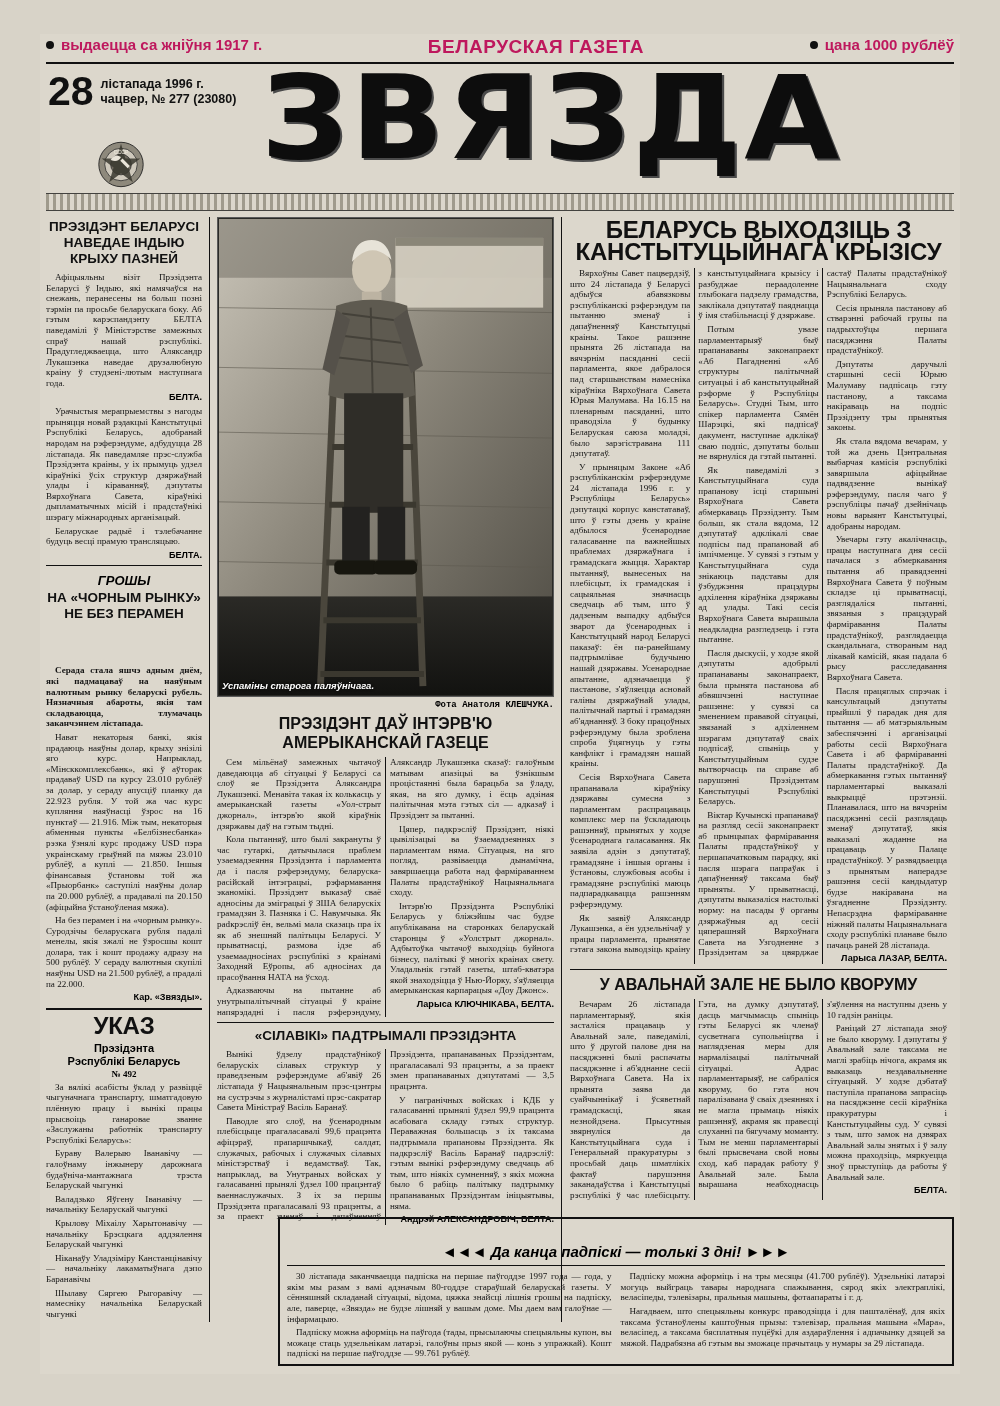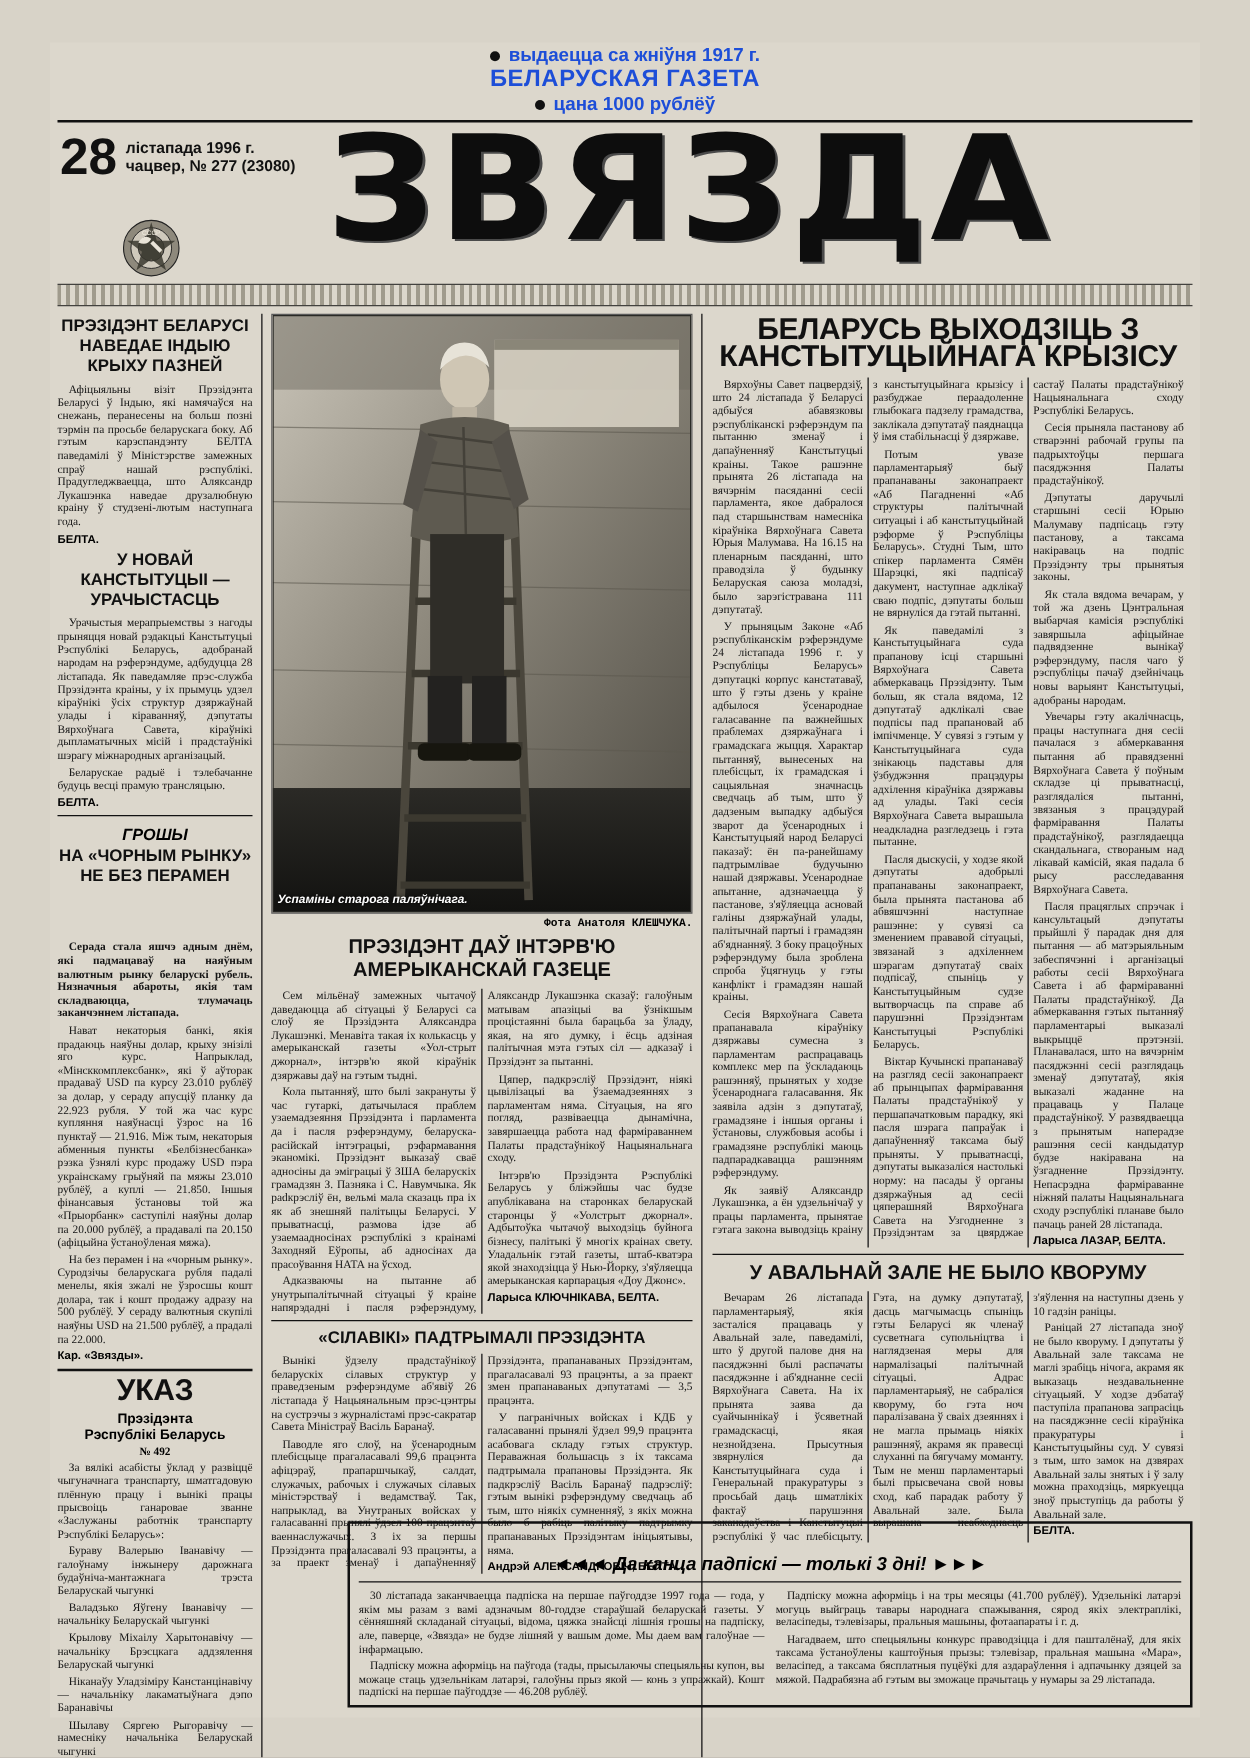--- a/index.html
+++ b/index.html
@@ -11,25 +11,24 @@
     box-sizing:border-box;
     padding:0;
     overflow:hidden;
   }
   .sheet{
     position:absolute;left:40px;top:34px;width:920px;height:1340px;
     background:#dcd7cc;
   }
   
   .top-line{
-    display:flex;align-items:center;justify-content:space-between;
+    display:flex;align-items:flex-start;justify-content:space-between;
     font-family:"Liberation Sans",sans-serif;
-    font-weight:bold;font-size:15px;color:#1d4ed8;
+    font-weight:bold;font-size:15px;color:#be185d;
     padding:2px 6px 0 6px;
-    flex-direction:column;
   }
   .top-line .left,.top-line .right{display:flex;align-items:center;gap:7px;}
   .bullet{width:8px;height:8px;border-radius:50%;background:#111;display:inline-block;}
   .top-center{font-size:19px;letter-spacing:.5px;}
   .rule{height:2px;background:#111;margin:4px 6px 0 6px;}
   .masthead{
     position:relative;height:125px;margin:0 6px;
   }
   .issue{
     position:absolute;left:2px;top:10px;display:flex;align-items:flex-start;gap:7px;
@@ -74,21 +73,21 @@
     font-family:"Liberation Sans",sans-serif;font-weight:bold;font-style:italic;
     font-size:13px;text-align:center;margin:7px 0 2px 0;
   }
   p.t{
     font-size:9.1px;line-height:10.6px;text-align:justify;margin:0 0 3px 0;
     text-indent:9px;color:#141414;
     hyphens:auto;
   }
   p.t.b{font-weight:bold;margin-top:43px;}
   p.sign{
-    font-size:9.1px;line-height:10.6px;text-align:left;font-weight:bold;margin:0 0 4px 0;
+    font-size:9.1px;line-height:10.6px;text-align:right;font-weight:bold;margin:0 0 4px 0;
     font-family:"Liberation Sans",sans-serif;
   }
   .hr{height:1px;background:#111;margin:5px 0;}
   .hr2{height:2px;background:#111;margin:5px 0;}
   
   .photo-wrap{position:relative;margin:0 0 3px 0;}
   .photo{
     width:100%;height:480px;display:block;
     background:
       linear-gradient(180deg,#9a9party 0,#000 0),
@@ -165,21 +164,20 @@
 
   <div class="ornament"></div>
 
   <div class="body">
 
     <div class="col col1">
       <h2 class="head">ПРЭЗІДЭНТ БЕЛАРУСІ НАВЕДАЕ ІНДЫЮ КРЫХУ ПАЗНЕЙ</h2>
       <p class="t">Афіцыяльны візіт Прэзідэнта Беларусі ў Індыю, які намячаўся на снежань, перанесены на больш позні тэрмін па просьбе беларускага боку. Аб гэтым карэспандэнту БЕЛТА паведамілі ў Міністэрстве замежных спраў нашай рэспублікі. Прадугледжваецца, што Аляксандр Лукашэнка наведае друзалюбную краіну ў студзені-лютым наступнага года.</p>
       <p class="sign">БЕЛТА.</p>
 
-      <h2 class="head">У НОВАЙ КАНСТЫТУЦЫІ — УРАЧЫСТАСЦЬ</h2>
       <p class="t">Урачыстыя мерапрыемствы з нагоды прыняцця новай рэдакцыі Канстытуцыі Рэспублікі Беларусь, адобранай народам на рэферэндуме, адбудуцца 28 лістапада. Як паведамляе прэс-служба Прэзідэнта краіны, у іх прымуць удзел кіраўнікі ўсіх структур дзяржаўнай улады і кіраванняў, дэпутаты Вярхоўнага Савета, кіраўнікі дыпламатычных місій і прадстаўнікі шэрагу міжнародных арганізацый.</p>
       <p class="t">Беларускае радыё і тэлебачанне будуць весці прамую трансляцыю.</p>
       <p class="sign">БЕЛТА.</p>
 
       <div class="hr"></div>
       <div class="kicker">ГРОШЫ</div>
       <h2 class="head">НА «ЧОРНЫМ РЫНКУ» НЕ БЕЗ ПЕРАМЕН</h2>
       <p class="t b">Серада стала яшчэ адным днём, які падмацаваў на наяўным валютным рынку беларускі рубель. Нязначныя абароты, якія там складваюцца, тлумачаць заканчэннем лістапада.</p>
       <p class="t">Нават некаторыя банкі, якія прадаюць наяўны долар, крыху знізілі яго курс. Напрыклад, «Мінсккомплексбанк», які ў аўторак прадаваў USD па курсу 23.010 рублёў за долар, у сераду апусціў планку да 22.923 рубля. У той жа час курс купляння наяўнасці ўзрос на 16 пунктаў — 21.916. Між тым, некаторыя абменныя пункты «Белбізнесбанка» рэзка ўзнялі курс продажу USD пэра украінскаму грыўняй па мяжы 23.010 рублёў, а куплі — 21.850. Іншыя фінансавыя ўстановы той жа «Прыорбанк» саступілі наяўны долар па 20.000 рублёў, а прадавалі па 20.150 (афіцыйна ўстаноўленая мяжа).</p>
       <p class="t">На без перамен і на «чорным рынку». Суродзічы беларускага рубля падалі менелы, якія зжалі не ўзросшы кошт долара, так і кошт продажу адразу на 500 рублёў. У сераду валютныя скупілі наяўны USD на 21.500 рублёў, а прадалі па 22.000.</p>
@@ -316,20 +314,20 @@
     </div>
   </div>
 
   <div class="boxed" style="position:absolute;left:238px;right:6px;bottom:8px;">
     <div class="banner">
       <span class="side">◄◄◄ </span><span>Да канца падпіскі — толькі 3 дні!</span><span class="side"> ►►►</span>
     </div>
     <div class="hr"></div>
     <div class="two-col-nr">
       <p class="t">30 лістапада заканчваецца падпіска на першае паўгоддзе 1997 года — года, у якім мы разам з вамі адзначым 80-годдзе стараўшай беларускай газеты. У сённяшняй складанай сітуацыі, відома, цяжка знайсці лішнія грошы на падпіску, але, паверце, «Звязда» не будзе лішняй у вашым доме. Мы даем вам галоўнае — інфармацыю.</p>
-      <p class="t">Падпіску можна аформіць на паўгода (тады, прысылаючы спецыяльны купон, вы можаце стаць удзельнікам латарэі, галоўны прыз якой — конь з упражкай). Кошт падпіскі на першае паўгоддзе — 46.208 рублёў.</p>
+      <p class="t">Падпіску можна аформіць на паўгода (тады, прысылаючы спецыяльны купон, вы можаце стаць удзельнікам латарэі, галоўны прыз якой — конь з упражкай). Кошт падпіскі на першае паўгоддзе — 99.761 рублёў.</p>
       <p class="t">Падпіску можна аформіць і на тры месяцы (41.700 рублёў). Удзельнікі латарэі могуць выйграць тавары народнага спажывання, сярод якіх электраплікі, веласіпеды, тэлевізары, пральныя машыны, фотаапараты і г. д.</p>
       <p class="t">Нагадваем, што спецыяльны конкурс праводзіцца і для пашталёнаў, для якіх таксама ўстаноўлены каштоўныя прызы: тэлевізар, пральная машына «Мара», веласіпед, а таксама бясплатныя пуцёўкі для аздараўлення і адпачынку дзяцей за мяжой. Падрабязна аб гэтым вы зможаце прачытаць у нумары за 29 лістапада.</p>
     </div>
   </div>
 
  </div>
 </div>
 
 </body></html>

